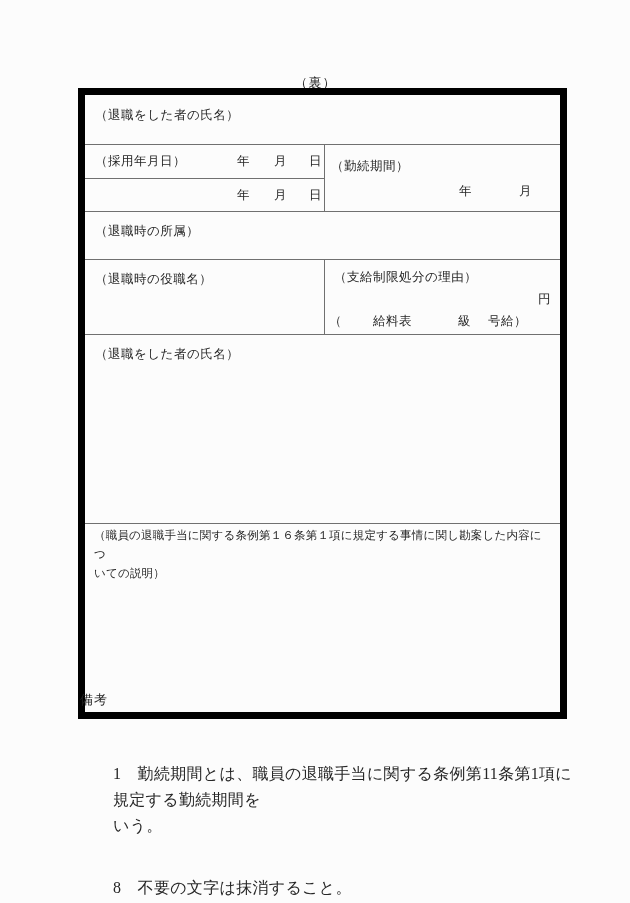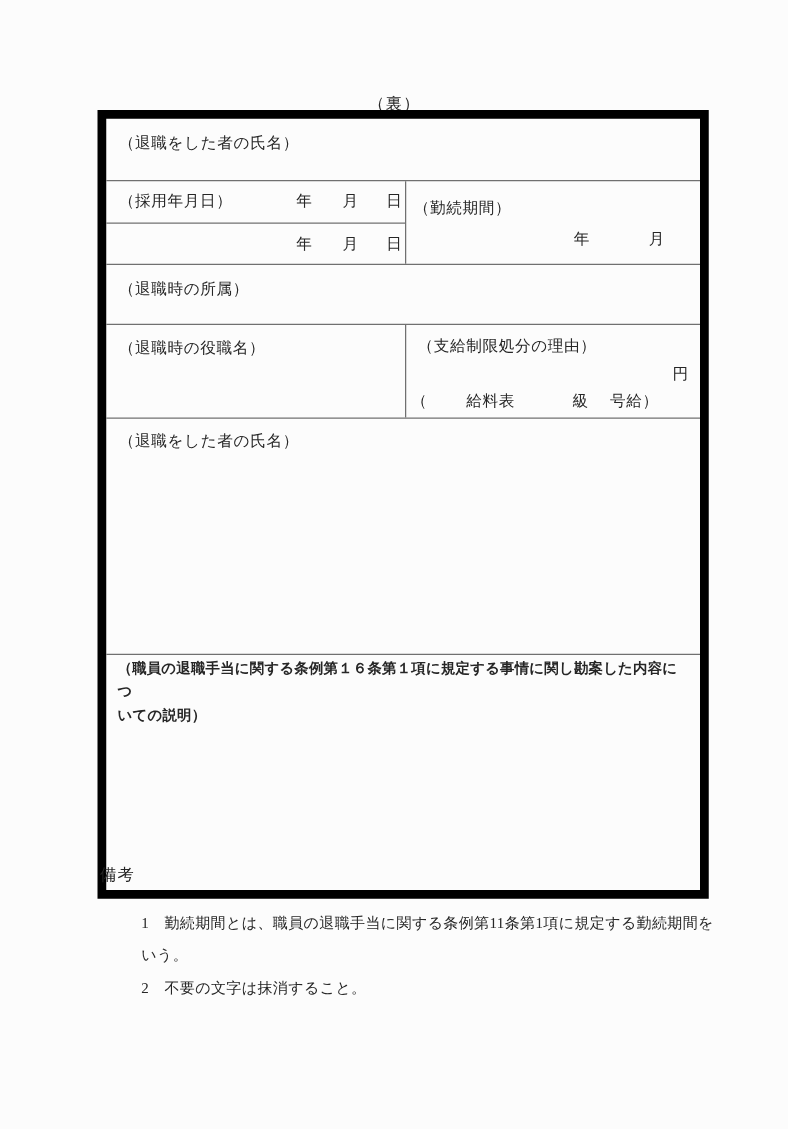--- a/index.html
+++ b/index.html
@@ -14,21 +14,21 @@
   .doc-title {
     position:absolute; left:78px; top:74px; width:475px;
     text-align:center; font-size:13px; letter-spacing:1px;
   }
   .form-table {
     position:absolute; left:78px; top:88px; width:475px;
     border:7px solid #000000;
   }
   .form-table * { box-sizing:border-box; }
   .row { position:relative; width:100%; border-bottom:1px solid #707070; }
-  .row.last { border-bottom:none;font-weight:bold; }
+  .row.last { border-bottom:none; }
   .r-name   { height:50px; padding:10px 0 0 10px; }
   .r-dates  { height:67px; display:flex; }
   .r-affil  { height:48px; padding:10px 0 0 10px;font-family:Liberation Mono, monospace; }
   .r-role   { height:75px; display:flex; }
   .r-reason { height:189px; padding:9px 0 0 10px; }
   .r-consid { height:188px; padding:2px 9px 0 9px; }
   .col-left  { width:240px; height:100%; border-right:1px solid #707070; }
   .col-right { flex:1; height:100%; position:relative;font-family:Liberation Mono, monospace; }
   .date-row { position:relative; width:100%; }
   .date-row.top { height:34px; border-bottom:1px solid #707070; }
@@ -40,22 +40,23 @@
   .consid-text {
     font-size:11.5px; line-height:19px; letter-spacing:0.2px;
     white-space:pre-wrap;
   }
   .notes-marker {
     position:absolute; left:80px; top:687px;
     font-size:13px; line-height:26px; letter-spacing:1px;
   }
   .notes-items { position:absolute; left:113px; top:725px; width:460px; }
   .note {
-    font-size:12px; line-height:26px; letter-spacing:0.3px;
+    font-size:16px; line-height:26px; letter-spacing:0.3px;
     white-space:pre-wrap;
+    margin-top:36px;
   }
 </style>
 </head>
 <body>
 
 <div class="page">
 
   <div class="doc-title">（裏）</div>
 
   <div class="form-table">
@@ -111,16 +112,16 @@
       <div class="consid-text">（職員の退職手当に関する条例第１６条第１項に規定する事情に関し勘案した内容につ
 いての説明）</div>
     </div>
 
   </div>
 
   <div class="notes-marker">備考</div>
   <div class="notes-items">
     <div class="note">1　勤続期間とは、職員の退職手当に関する条例第11条第1項に規定する勤続期間を
 いう。</div>
-    <div class="note">2　不要の文字は抹消すること。</div>
+    <div class="note">8　不要の文字は抹消すること。</div>
   </div>
 
 </div>
 
 </body></html>

